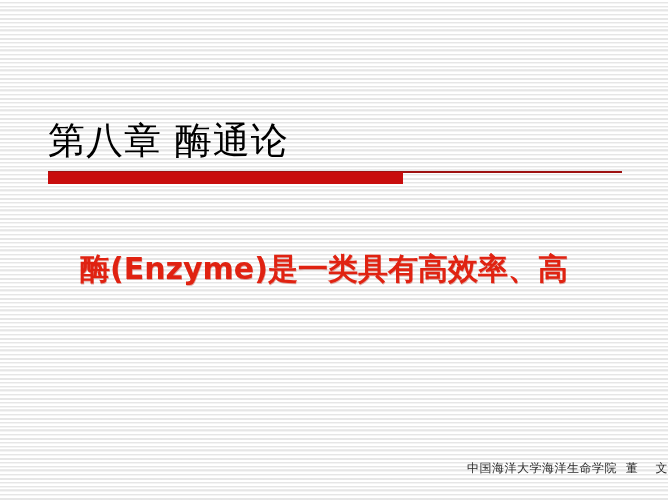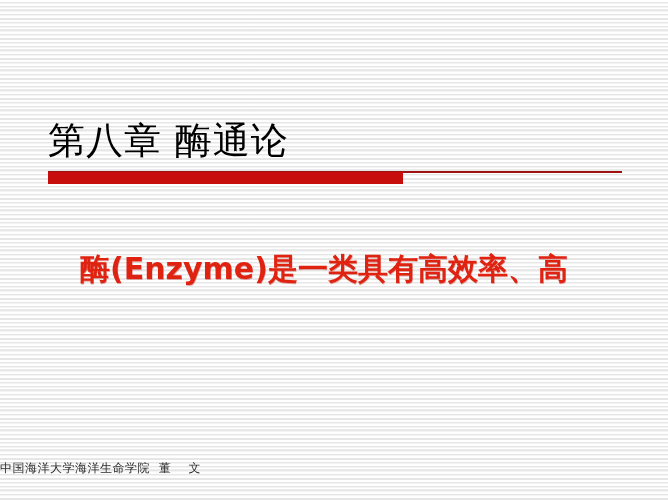--- a/index.html
+++ b/index.html
@@ -99,21 +99,21 @@
   .body-line.indented {
     text-indent: 44px;
   }
 
   
   #footer {
     position: absolute;
     left: 0;
     top: 458px;
     width: 668px;
-    text-align: left;
+    text-align: right;
   }
   #footer-text {
     display: inline-block;
     font-family: "DejaVu Serif", "Liberation Serif", serif;
     font-size: 12px;
     line-height: 17px;
     color: #2b2b2b;
     letter-spacing: 0.5px;
     white-space: pre;
   }

